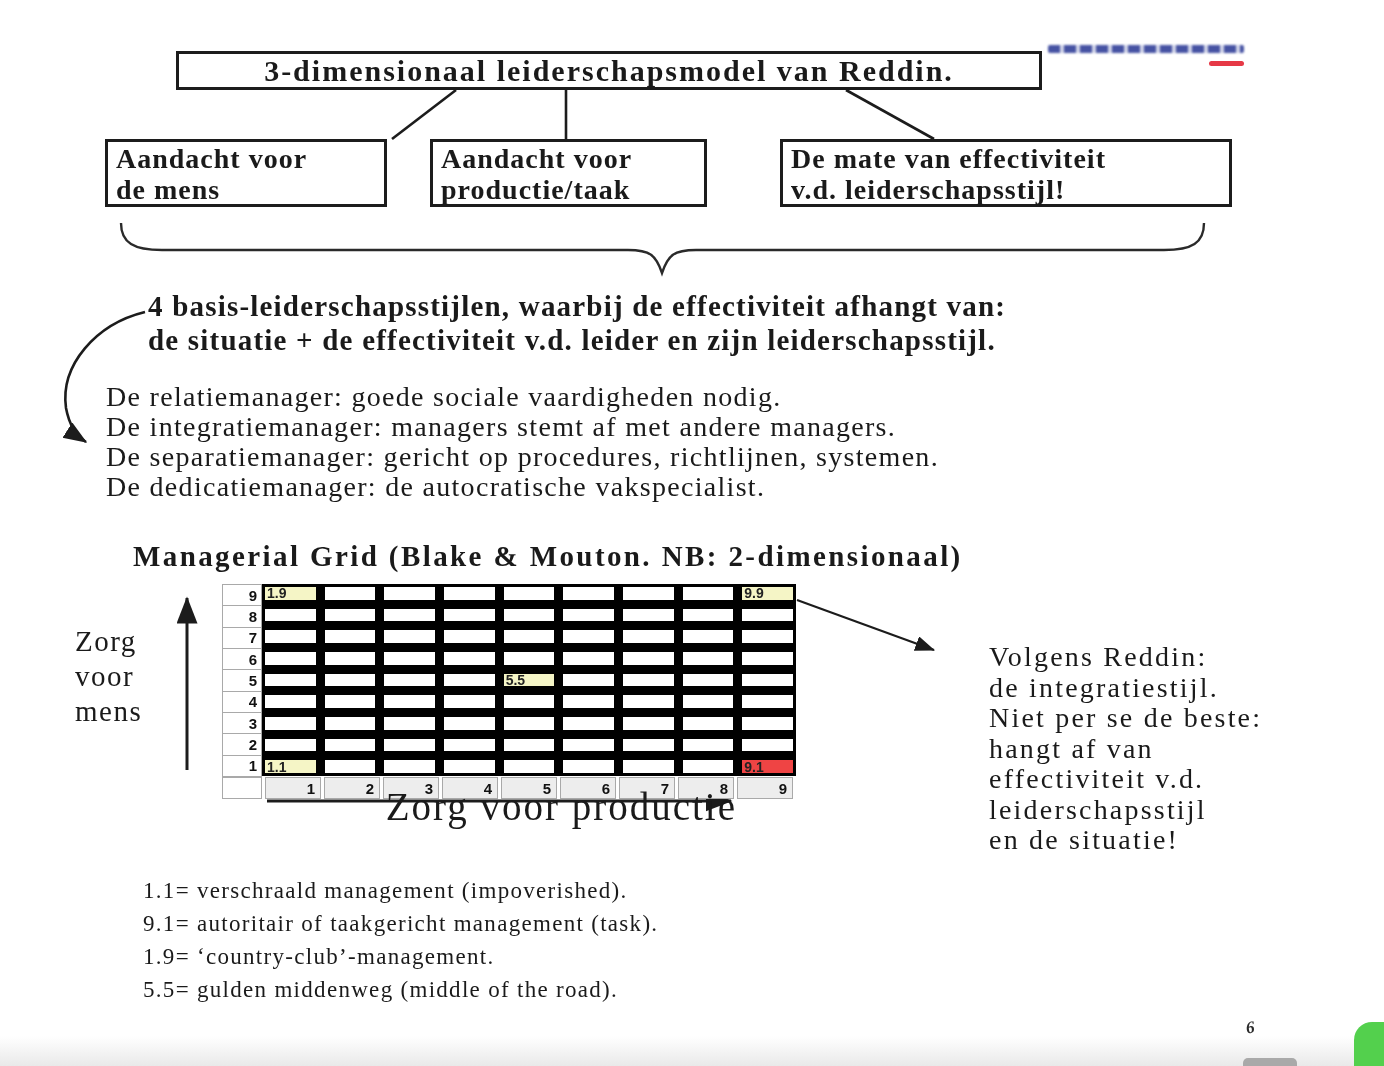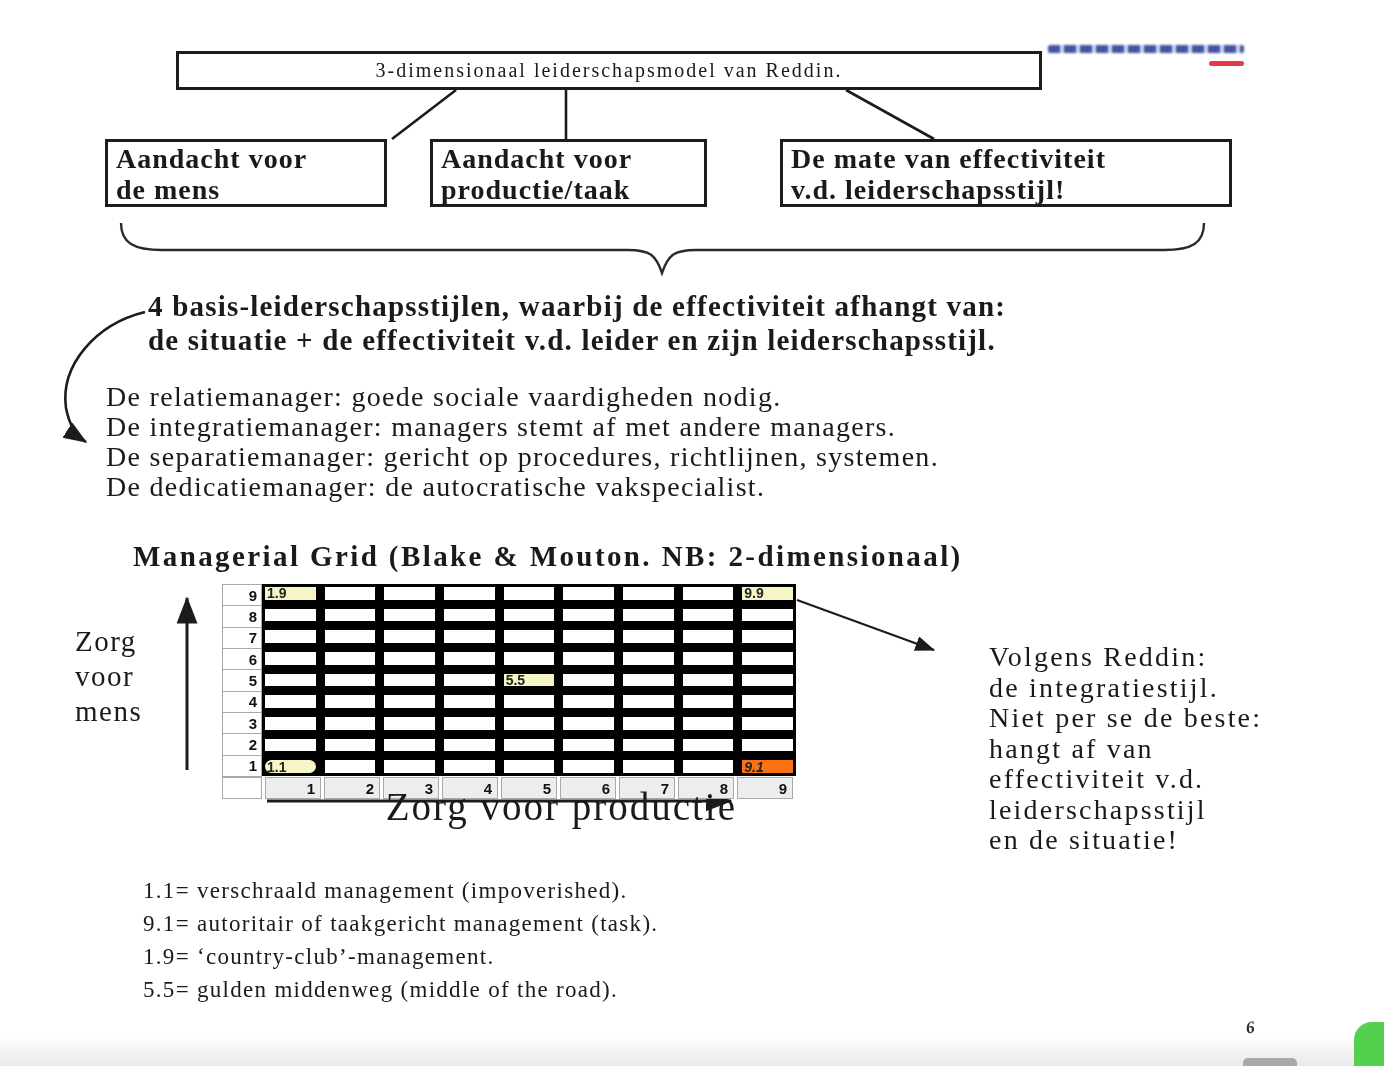--- a/index.html
+++ b/index.html
@@ -5,21 +5,21 @@
   html,body { margin:0; padding:0; background:#fff; }
   .slide {
     position:relative; width:1384px; height:1066px; background:#ffffff;
     overflow:hidden; font-family:"Liberation Serif", serif; color:#1a1a1a;
   }
   .overlay { position:absolute; left:0; top:0; pointer-events:none; }
 
   .titlebox {
     position:absolute; left:176px; top:51px; width:860px; height:33px;
     border:3px solid #1c1c1c; display:flex; align-items:center; justify-content:center;
-    font-weight:normal; font-size:20px; letter-spacing:2px; white-space:nowrap;
+    font-weight:bold; font-size:30px; letter-spacing:2px; white-space:nowrap;
   }
   .dimbox {
     position:absolute; border:3px solid #1c1c1c; background:#fff;
     font-weight:bold; font-size:28px; line-height:31px; letter-spacing:1px;
     padding:1px 4px 0 8px; white-space:nowrap;
   }
   .box-mens  { left:105px; top:139px; width:264px; height:61px; }
   .box-prod  { left:430px; top:139px; width:259px; height:61px; }
   .box-eff   { left:780px; top:139px; width:434px; height:61px; }
 
@@ -230,29 +230,29 @@
         <div class="gcell"></div>
         <div class="gcell"></div>
         <div class="gcell"></div>
         <div class="gcell"></div>
         <div class="gcell"></div>
         <div class="gcell"></div>
         <div class="gcell"></div>
         <div class="gcell"></div>
         <div class="gcell"></div>
         <div class="gcell"></div>
-        <div class="gcell" style="background: rgb(245, 245, 198); border-radius: 9px;">1.1</div>
-        <div class="gcell"></div>
-        <div class="gcell"></div>
-        <div class="gcell"></div>
-        <div class="gcell"></div>
-        <div class="gcell"></div>
-        <div class="gcell"></div>
-        <div class="gcell"></div>
-        <div class="gcell" style="background: #f97316; font-style: italic;">9.1</div>
+        <div class="gcell" style="background: rgb(245, 245, 198);">1.1</div>
+        <div class="gcell"></div>
+        <div class="gcell"></div>
+        <div class="gcell"></div>
+        <div class="gcell"></div>
+        <div class="gcell"></div>
+        <div class="gcell"></div>
+        <div class="gcell"></div>
+        <div class="gcell" style="background: #ef4444;">9.1</div>
       </div>
     <div class="corner-cell"></div>
     <div class="clabs">
         <div class="clab">1</div>
         <div class="clab">2</div>
         <div class="clab">3</div>
         <div class="clab">4</div>
         <div class="clab">5</div>
         <div class="clab">6</div>
         <div class="clab">7</div>

